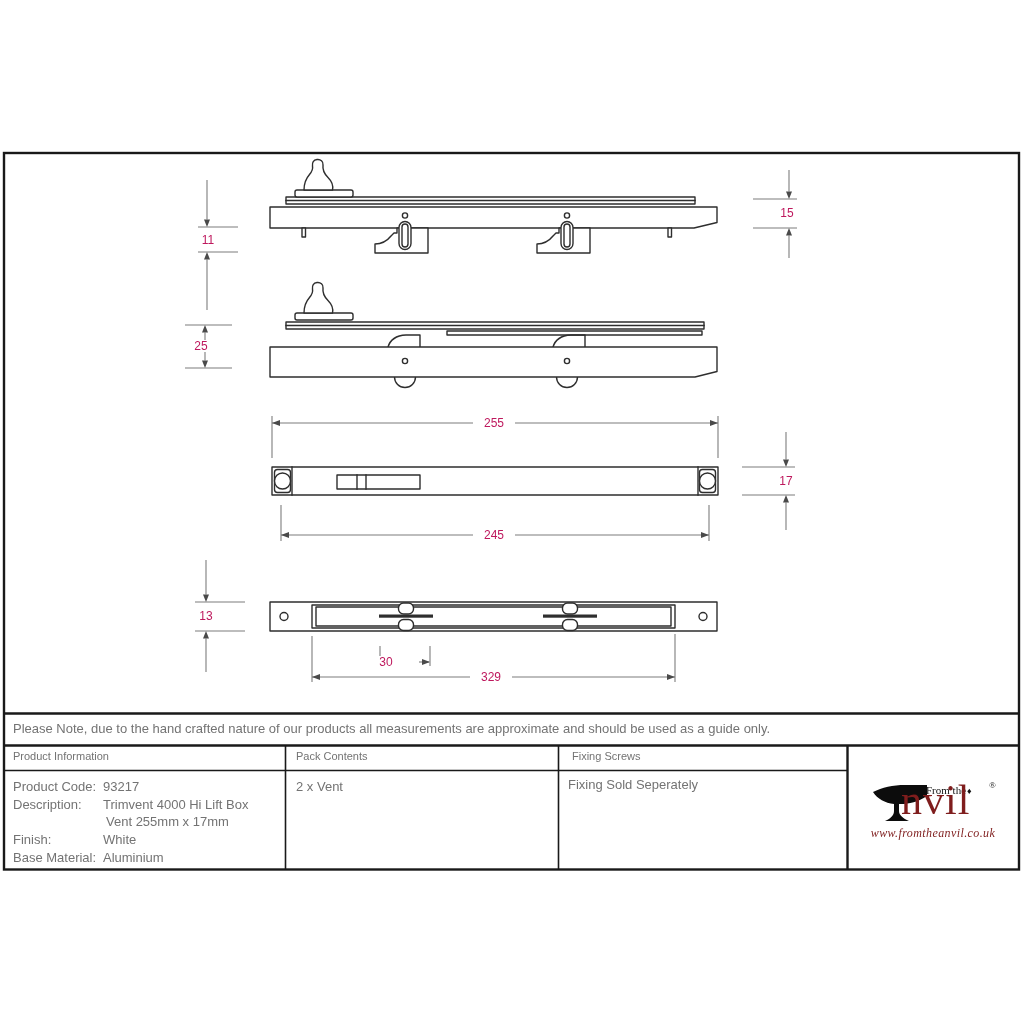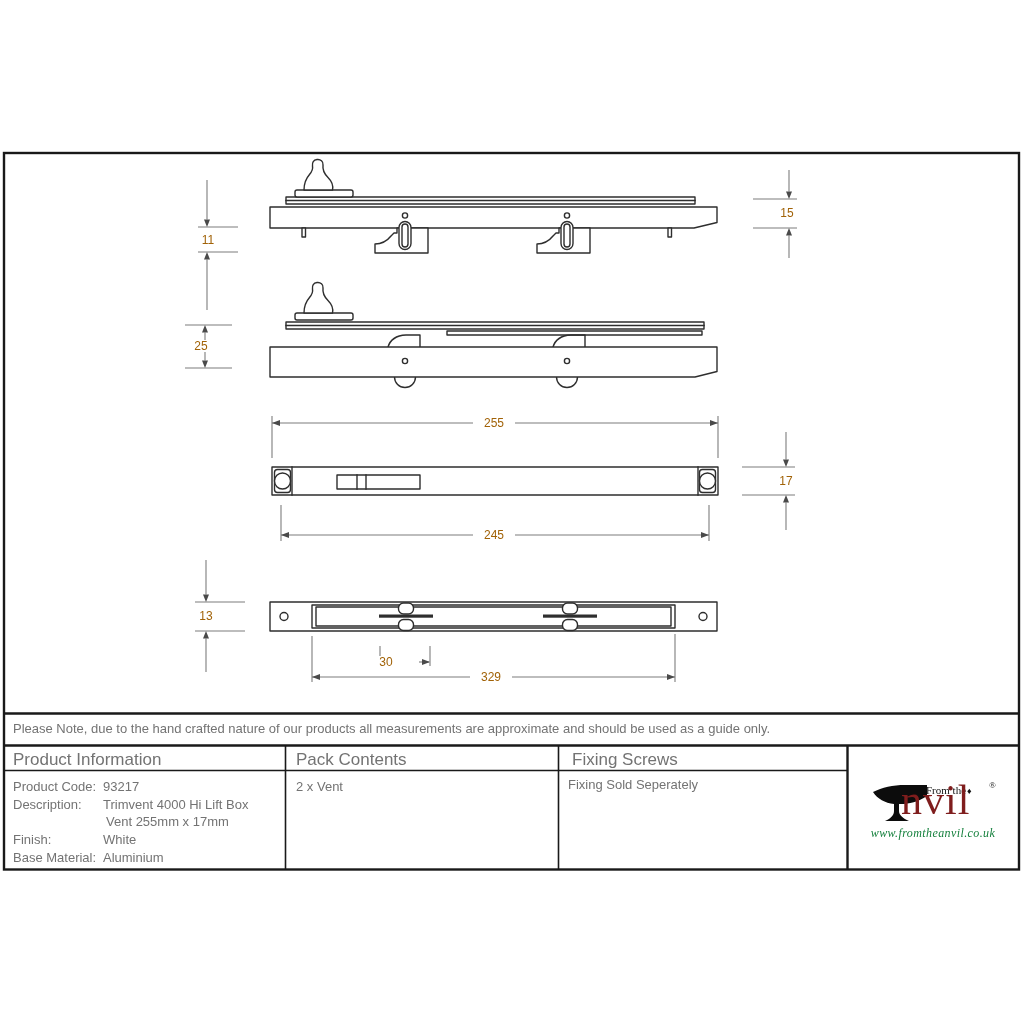--- a/index.html
+++ b/index.html
@@ -9,34 +9,34 @@
   
   .d{stroke:#2e2e2e;fill:none;stroke-width:1.4;stroke-linejoin:round;stroke-linecap:square}
   .dw{stroke:#2e2e2e;fill:#fff;stroke-width:1.4;stroke-linejoin:round}
   .g{stroke:#7d7d7d;fill:none;stroke-width:1.1}
   .ah{fill:#4a4a4a;stroke:none}
   .thick{fill:#2e2e2e;stroke:none}
   .ln2{stroke:#191919;stroke-width:2.4;fill:none}
   .ln1{stroke:#191919;stroke-width:1.6;fill:none}
   
   .dim{position:absolute;transform:translate(-50%,-50%);
-       font:12px "Liberation Sans",sans-serif;color:#a16207;background:#fff;
+       font:12px "Liberation Sans",sans-serif;color:#be185d;background:#fff;
        padding:0 3px;line-height:1;white-space:nowrap}
   
   .t{position:absolute;font:13px "Liberation Sans",sans-serif;color:#737373;white-space:nowrap;line-height:1.2}
-  .hdr{font-size:17px}
+  .hdr{font-size:11px}
   
   .logo{position:absolute;left:858px;top:779px;width:150px;height:80px}
   .logo .from{position:absolute;left:68px;top:5px;font:11px "Liberation Serif",serif;color:#101010}
   .logo .diamond{position:absolute;left:109px;top:7px;font-size:9px;color:#101010}
   .logo .nvil{position:absolute;left:43px;top:0px;font:42px "Liberation Serif",serif;
               letter-spacing:1px;color:#7f1d1d;line-height:1}
   .logo .reg{position:absolute;left:131px;top:1px;font:9px "Liberation Serif",serif;color:#101010}
   .logo .site{position:absolute;left:0;top:47px;width:150px;text-align:center;
-              font:italic 12px "Liberation Serif",serif;letter-spacing:.4px;color:#15803d}
+              font:italic 12px "Liberation Serif",serif;letter-spacing:.4px;color:#7f1d1d}
   .anvil-ic{position:absolute;left:14px;top:5px}
 </style>
 </head>
 <body>
 
 <svg class="art" width="1024" height="1024" viewBox="0 0 1024 1024">
   <defs>
 
     <path id="lever" d="M304,190 C304,183 306,178.5 309.5,174.5 C312.5,171 313,168.5 312.5,166
       C312,162.5 313.5,160 317,159.5 C320.5,159 323.5,161.5 323,165 C322.5,169 324,173.5 328,177.5

